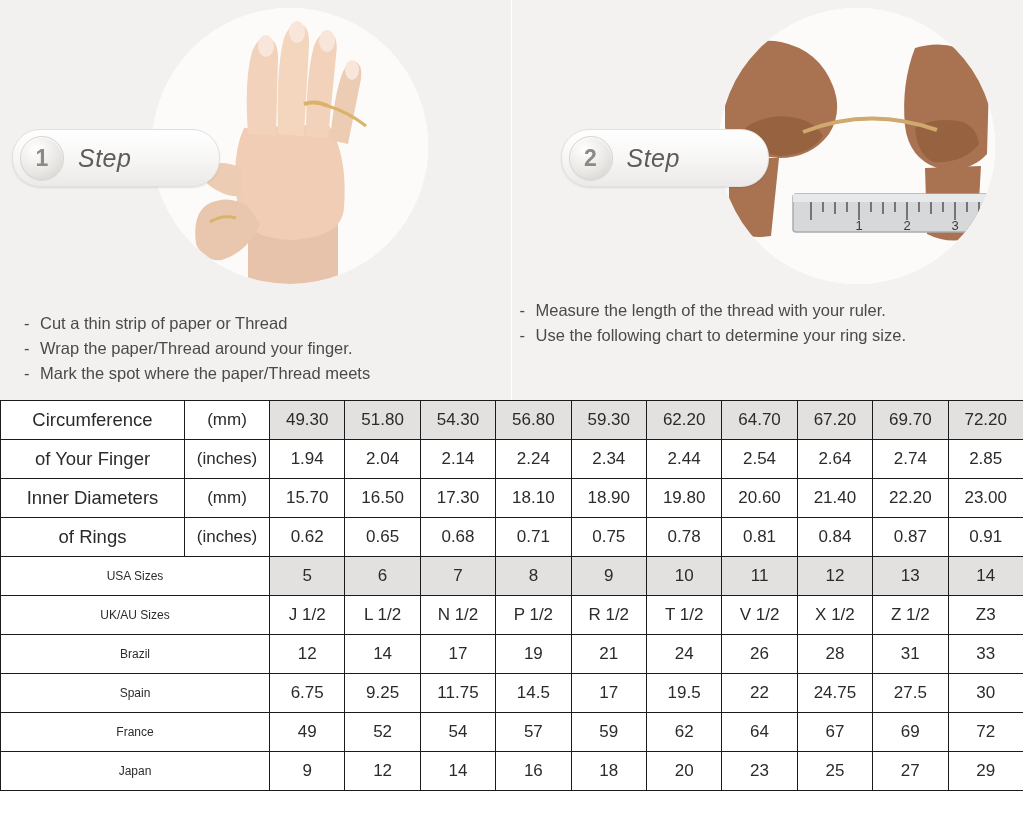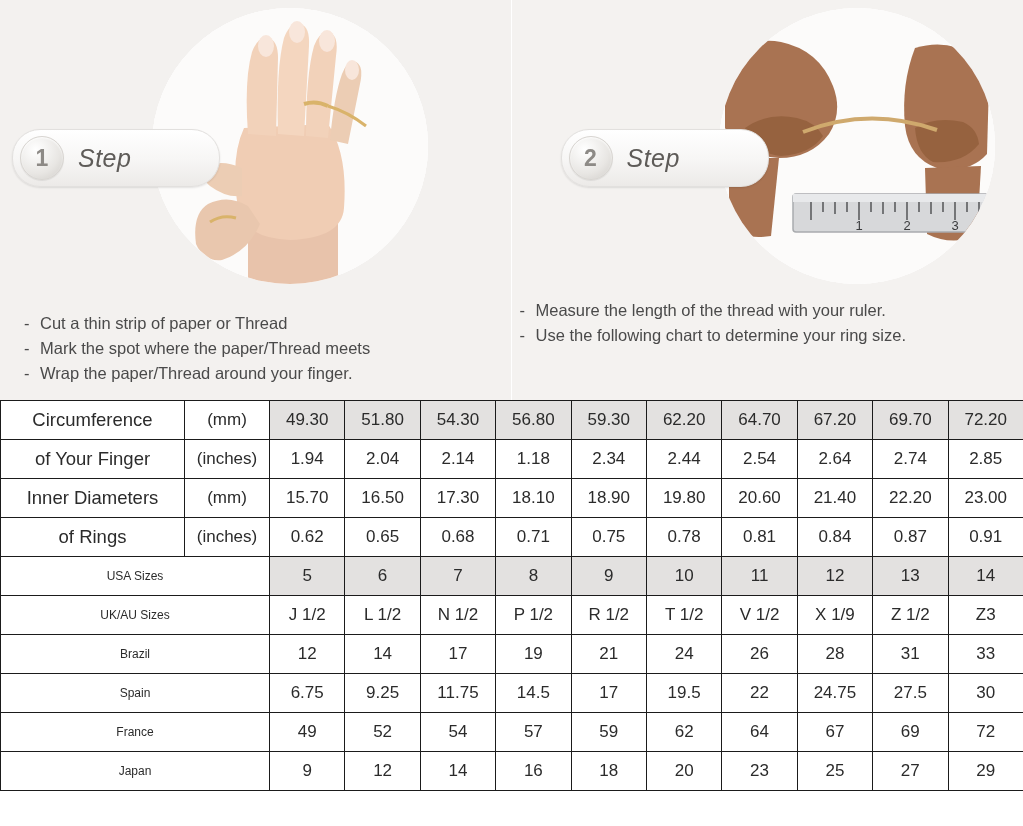--- a/index.html
+++ b/index.html
@@ -204,22 +204,22 @@
         </svg>
       </div>
 
       <div class="step-badge badge-1">
         <div class="step-num">1</div>
         <div class="step-word">Step</div>
       </div>
 
       <div class="bullets bullets-1">
         <div><span class="dash">-</span><span>Cut a thin strip of paper or Thread</span></div>
+        <div><span class="dash">-</span><span>Wrap the paper/Thread around your finger.</span></div>
         <div><span class="dash">-</span><span>Mark the spot where the paper/Thread meets</span></div>
-        <div><span class="dash">-</span><span>Wrap the paper/Thread around your finger.</span></div>
       </div>
     </div>
 
     <div class="step-panel right">
       <div class="photo-circle photo-2" style="left:207px;">
         <svg class="hand2" viewBox="0 0 276 276">
           <rect x="0" y="0" width="276" height="276" fill="#fcfbfa"></rect>
 
           <path d="M6 52 Q30 28 62 34 Q100 42 114 78 Q124 104 110 126 Q92 150 60 150 Q24 148 6 120 Z" fill="#a97352"></path>
           <path d="M26 120 Q48 104 78 110 Q96 114 104 128 Q92 146 62 148 Q36 146 26 120 Z" fill="#96623f"></path>
@@ -302,21 +302,21 @@
           <td class="shaded">69.70</td>
           <td class="shaded">72.20</td>
         </tr>
 
         <tr>
           <td class="label-main">of Your Finger</td>
           <td class="unit">(inches)</td>
           <td>1.94</td>
           <td>2.04</td>
           <td>2.14</td>
-          <td>1.18</td>
+          <td>2.24</td>
           <td>2.34</td>
           <td>2.44</td>
           <td>2.54</td>
           <td>2.64</td>
           <td>2.74</td>
           <td>2.85</td>
         </tr>
 
         <tr>
           <td class="label-main">Inner Diameters</td>
@@ -364,21 +364,21 @@
 
         <tr>
           <td class="label-left" colspan="2">UK/AU Sizes</td>
           <td>J 1/2</td>
           <td>L 1/2</td>
           <td>N 1/2</td>
           <td>P 1/2</td>
           <td>R 1/2</td>
           <td>T 1/2</td>
           <td>V 1/2</td>
-          <td>X 1/9</td>
+          <td>X 1/2</td>
           <td>Z 1/2</td>
           <td>Z3</td>
         </tr>
 
 
         <tr>
           <td class="label-left" colspan="2">Brazil</td>
           <td>12</td>
           <td>14</td>
           <td>17</td>

